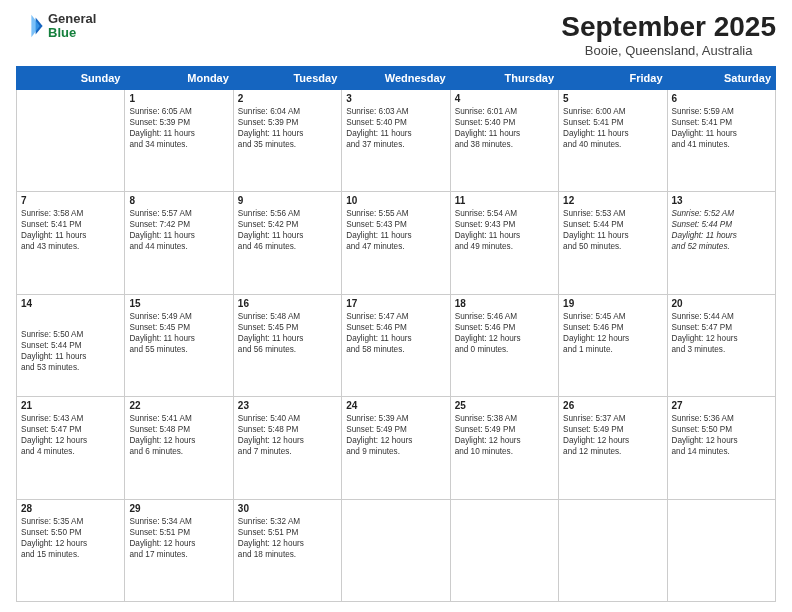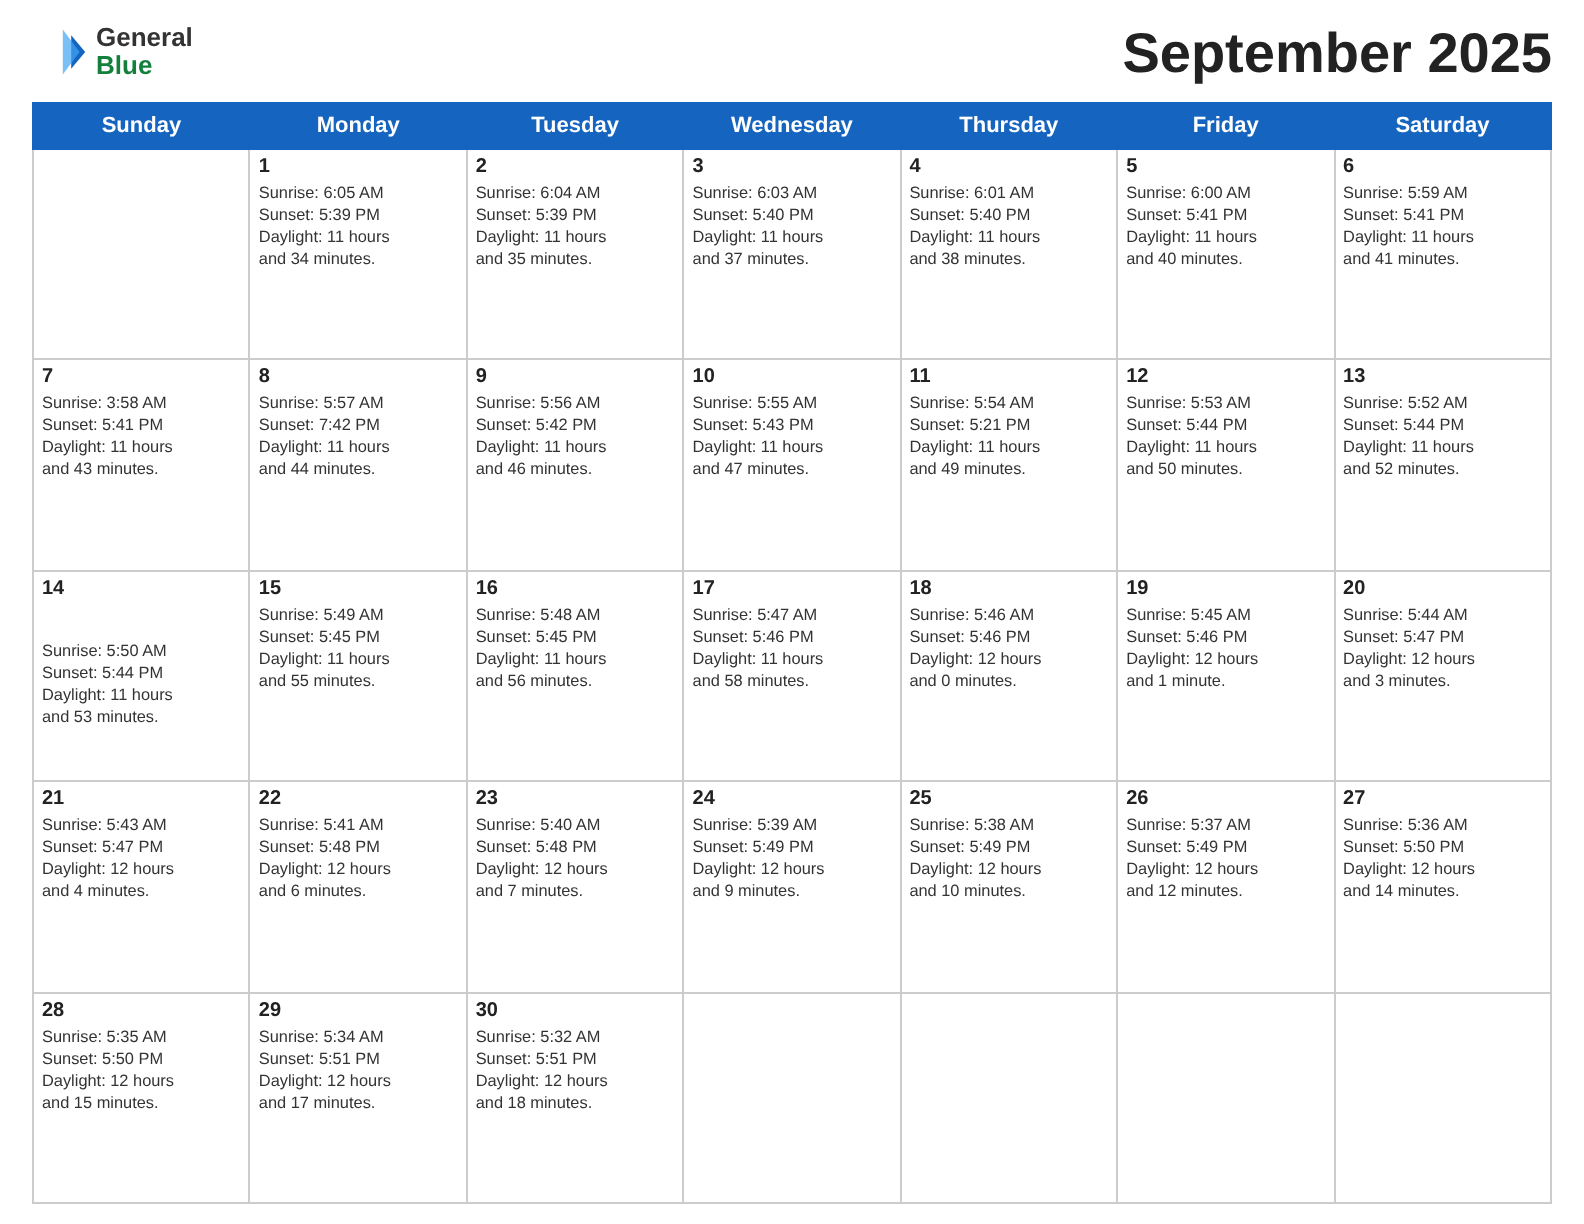--- a/index.html
+++ b/index.html
@@ -61,21 +61,21 @@
       border-collapse: collapse;
       width: 100%;
       table-layout: fixed;
     }
     .calendar th {
       background: #1565c0;
       color: #fff;
       font-size: 11px;
       font-weight: bold;
       padding: 5px 4px;
-      text-align: center;
+      text-align: right;
       border: 1px solid #1565c0;
     }
     .calendar td {
       vertical-align: top;
       border: 1px solid #ccc;
       padding: 3px 4px;
       font-size: 8.5px;
       color: #333;
       height: 88px;
     }
@@ -103,20 +103,21 @@
         <polygon points="28,8 38,20 28,32" fill="#1565c0"></polygon>
         <polygon points="22,4 34,20 22,36" fill="#42a5f5" opacity="0.7"></polygon>
       </svg>
       <div class="logo-text">
         <span class="general">General</span>
         <span class="blue">Blue</span>
       </div>
     </div>
     <div class="title-section">
       <div class="month-title">September 2025</div>
+      <div class="subtitle">Booie, Queensland, Australia</div>
     </div>
   </div>
 
   <table class="calendar">
     <thead>
       <tr>
       <th>Sunday</th>
           <th>Monday</th>
           <th>Tuesday</th>
           <th>Wednesday</th>
@@ -196,34 +197,34 @@
           <td>
             <span class="day-num">10</span>
             <div class="cell-info" style="white-space: pre-line;">Sunrise: 5:55 AM
 Sunset: 5:43 PM
 Daylight: 11 hours
 and 47 minutes.</div>
           </td>
           <td>
             <span class="day-num">11</span>
             <div class="cell-info" style="white-space: pre-line;">Sunrise: 5:54 AM
-Sunset: 5:21 PM
+Sunset: 9:43 PM
 Daylight: 11 hours
 and 49 minutes.</div>
           </td>
           <td>
             <span class="day-num">12</span>
             <div class="cell-info" style="white-space: pre-line;">Sunrise: 5:53 AM
 Sunset: 5:44 PM
 Daylight: 11 hours
 and 50 minutes.</div>
           </td>
           <td>
             <span class="day-num">13</span>
-            <div class="cell-info" style="white-space: pre-line;">Sunrise: 5:52 AM
+            <div class="cell-info" style="white-space: pre-line; font-style: italic;">Sunrise: 5:52 AM
 Sunset: 5:44 PM
 Daylight: 11 hours
 and 52 minutes.</div>
           </td>
         </tr>
         <tr>
           <td>
             <span class="day-num">14</span>
             <div class="cell-info" style="white-space: pre-line; margin-top: 20px;">Sunrise: 5:50 AM
 Sunset: 5:44 PM

